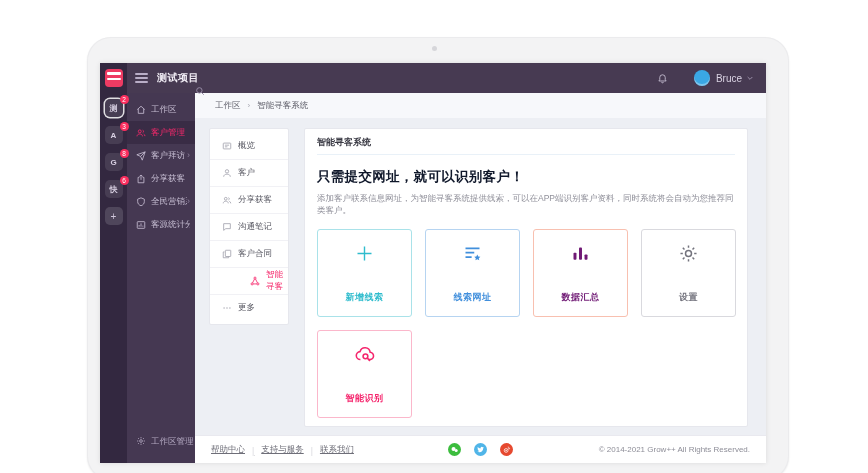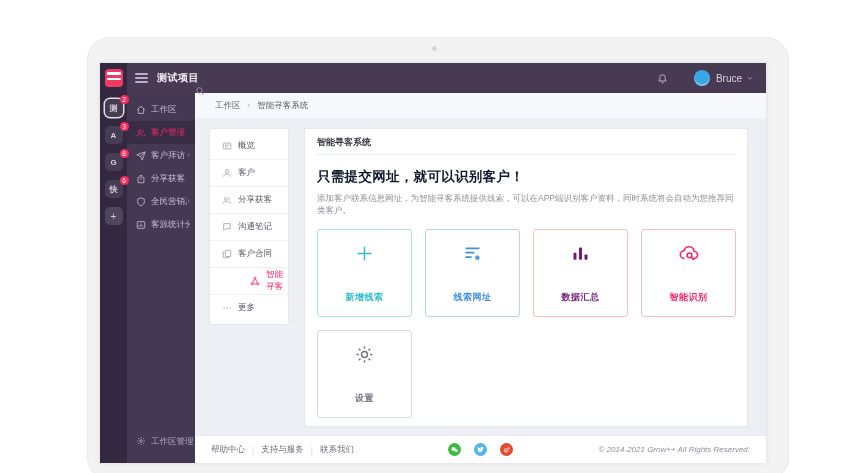--- a/index.html
+++ b/index.html
@@ -81,26 +81,26 @@
                   border-bottom:1px solid #e9f1f8; }
   .hero-title { margin-top:13px; font-size:13.5px; font-weight:bold; color:#0f172a; letter-spacing:.3px; }
   .hero-desc { margin-top:7px; font-size:8.5px; color:#90909a; }
   .cards { margin-top:12px; display:grid; grid-template-columns:repeat(4,95px); gap:13px; }
   .card { height:88px; background:#fff; border:1px solid; border-radius:3px; display:flex; flex-direction:column;
           align-items:center; justify-content:center; gap:23px; cursor:pointer; }
   .card-label { font-size:9px; font-weight:bold; letter-spacing:.5px; }
 
   .app-footer { height:28px; flex:0 0 28px; background:#fff; border-top:1px solid #e9e9ef; display:flex; align-items:center;
                 padding:0 16px; font-size:8.5px; color:#6e6e78; }
-  .f-left { display:flex; align-items:flex-end; width:215px; flex:0 0 auto; }
+  .f-left { display:flex; align-items:flex-end; width:215px; flex:0 0 auto;text-decoration:underline; }
   .f-link { cursor:pointer; }
   .f-sep { color:#d8d8de; margin:0 7px; }
   .f-social { flex:1; display:flex; align-items:center; justify-content:center; gap:13px; }
   .soc { width:13px; height:13px; border-radius:50%; display:flex; align-items:center; justify-content:center; cursor:pointer; }
-  .f-right { width:215px; flex:0 0 auto; text-align:right; font-size:8px; color:#8e8e98;font-style:italic; }
+  .f-right { width:215px; flex:0 0 auto; text-align:right; font-size:8px; color:#8e8e98; }
 </style>
 </head>
 <body>
 
 <div class="laptop">
   <div class="bezel"></div>
   <div class="webcam"></div>
 
   <div class="screen">
 
@@ -338,38 +338,38 @@
               <div class="card" style="color:#701a75;border-color:#f8c0b0">
                 <span>
                   <svg width="21" height="21" viewBox="0 0 24 24" fill="currentColor">
                       <rect x="4" y="11" width="3.4" height="8" rx="1"></rect>
                       <rect x="10.3" y="5" width="3.4" height="14" rx="1"></rect>
                       <rect x="16.6" y="13" width="3.4" height="6" rx="1"></rect>
                     </svg>
                 </span>
                 <span class="card-label">数据汇总</span>
               </div>
+              <div class="card" style="color:#73737d;border-color:#d9d9de">
+                <span>
+                  <svg width="21" height="21" viewBox="0 0 24 24" fill="none" stroke="currentColor" stroke-width="1.7">
+                      <circle cx="12" cy="12" r="3.4"></circle>
+                      <path d="M12 2.8v2.7M12 18.5v2.7M2.8 12h2.7M18.5 12h2.7M5.5 5.5l1.9 1.9M16.6 16.6l1.9 1.9M5.5 18.5l1.9-1.9M16.6 7.4l1.9-1.9"></path>
+                    </svg>
+                </span>
+                <span class="card-label">设置</span>
+              </div>
               <div class="card" style="color:#f5266d;border-color:#fbb7cb">
                 <span>
                   <svg width="22" height="22" viewBox="0 0 24 24" fill="none" stroke="currentColor" stroke-width="1.7">
                       <path d="M7 18a4.3 4.3 0 0 1-.4-8.6A5.6 5.6 0 0 1 17.6 10 4 4 0 0 1 17 18h-1.5"></path>
                       <circle cx="12.5" cy="14.5" r="2.6"></circle>
                       <path d="M14.5 16.5l3 3"></path>
                     </svg>
                 </span>
                 <span class="card-label">智能识别</span>
-              </div>
-              <div class="card" style="color:#73737d;border-color:#d9d9de">
-                <span>
-                  <svg width="21" height="21" viewBox="0 0 24 24" fill="none" stroke="currentColor" stroke-width="1.7">
-                      <circle cx="12" cy="12" r="3.4"></circle>
-                      <path d="M12 2.8v2.7M12 18.5v2.7M2.8 12h2.7M18.5 12h2.7M5.5 5.5l1.9 1.9M16.6 16.6l1.9 1.9M5.5 18.5l1.9-1.9M16.6 7.4l1.9-1.9"></path>
-                    </svg>
-                </span>
-                <span class="card-label">设置</span>
               </div>
             </div>
           </div>
         </div>
 
         <div class="app-footer">
           <div class="f-left">
             <span class="f-link">帮助中心</span>
             <span class="f-sep">|</span>
             <span class="f-link">支持与服务</span>

